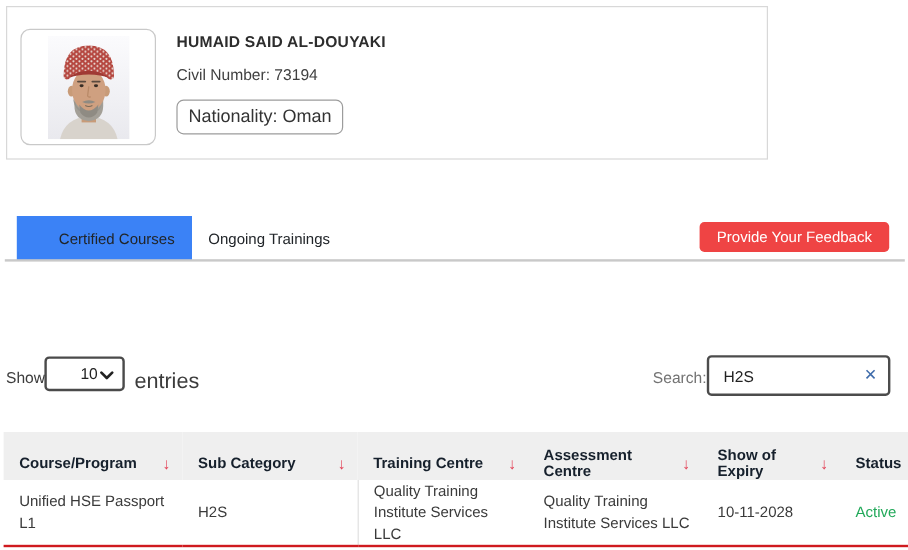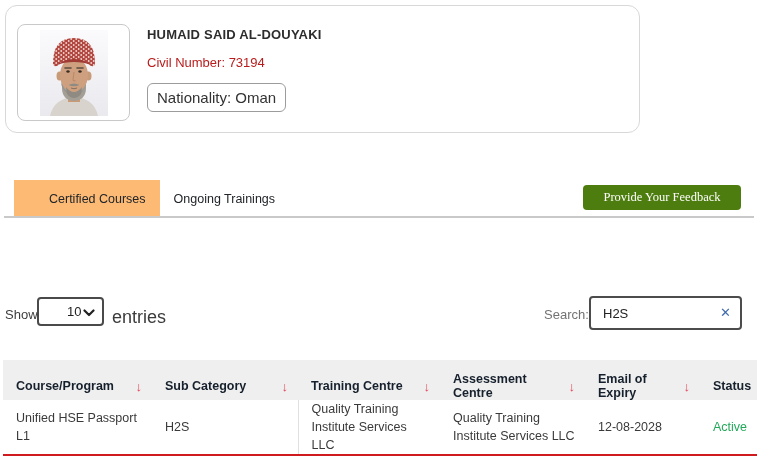--- a/index.html
+++ b/index.html
@@ -2,49 +2,49 @@
 <html><head>
 <meta charset="utf-8">
 <style>
   * { margin:0; padding:0; box-sizing:border-box; }
   html,body { width:757px; height:458px; background:#fff; overflow:hidden; }
   body { position:relative; font-family:"Liberation Sans","DejaVu Sans",sans-serif; color:#333; }
 
   
   .profile-card {
     position:absolute; left:5px; top:5px; width:635px; height:128px;
-    border:1px solid #d8d8d8; border-radius:12px; background:#fff;
+    border:1px solid #d8d8d8; border-radius:0; background:#fff;
   }
   .photo-frame {
     position:absolute; left:11px; top:18px; width:113px; height:97px;
     border:1px solid #c9c9c9; border-radius:8px; background:#fff;
     display:flex; align-items:center; justify-content:center;
   }
   .profile-text { position:absolute; left:141px; top:21px; }
   .profile-name { font-size:13px; font-weight:bold; color:#2d2d2d; letter-spacing:.2px; }
-  .civil-row { margin-top:13px; font-size:13px; color:#b91c1c; }
+  .civil-row { margin-top:13px; font-size:13px; color:#404040; }
   .badge-row { margin-top:13px; display:flex; gap:7px; }
   .badge {
     border:1px solid #9c9c9c; border-radius:6px; padding:5px 9px;
     font-size:15px; color:#333; background:#fff; white-space:nowrap;
   }
 
   
   .tabs { position:absolute; left:14px; top:180px; display:flex; }
   .tab {
     padding:0 14px; height:37px; display:flex; align-items:center;
     font-size:12.5px; color:#212529; cursor:pointer; white-space:nowrap;
   }
-  .tab.active { background:#fdba74;padding-left:35px; }
+  .tab.active { background:#3b82f6;padding-left:35px; }
   .tabs-divider { position:absolute; left:4px; top:216px; width:750px; height:2px; background:#c9c9c9; }
 
   .feedback-btn {
     position:absolute; left:583px; top:185px; width:158px; height:25px;
-    background:#4d7c0f; color:#fff; border:none; border-radius:4px;
-    font-size:12.5px; font-family:Liberation Serif, serif; cursor:pointer;
+    background:#ef4444; color:#fff; border:none; border-radius:4px;
+    font-size:12.5px; font-family:Liberation Sans, sans-serif; cursor:pointer;
   }
 
   
   .controls { position:absolute; left:0; top:290px; width:671px; height:45px; }
   .show-label { position:absolute; left:5px; top:17px; font-size:13px; color:#3c3c3c; }
   .entries-select {
     position:absolute; left:37px; top:7px; width:67px; height:29px;
     border:2px solid #4a4a4a; border-radius:4px; background:#fff;
     display:flex; align-items:center; cursor:pointer;padding-left:13px;
   }
@@ -185,34 +185,34 @@
         </div>
       </th>
       <th>
         <div class="th-inner">
           <span>Assessment Centre</span>
           <span class="sort-arrow">↓</span>
         </div>
       </th>
       <th>
         <div class="th-inner">
-          <span>Email of Expiry</span>
+          <span>Show of Expiry</span>
           <span class="sort-arrow">↓</span>
         </div>
       </th>
       <th>
         <div class="th-inner">
           <span>Status</span>
         </div>
       </th>
     </tr>
   </thead>
   <tbody>
     <tr>
       <td>Unified HSE Passport L1</td>
       <td>H2S</td>
       <td class="v-sep">Quality Training Institute Services LLC</td>
       <td>Quality Training Institute Services LLC</td>
-      <td>12-08-2028</td>
+      <td>10-11-2028</td>
       <td class="status-cell">Active</td>
     </tr>
   </tbody>
 </table>
 
 </body></html>

